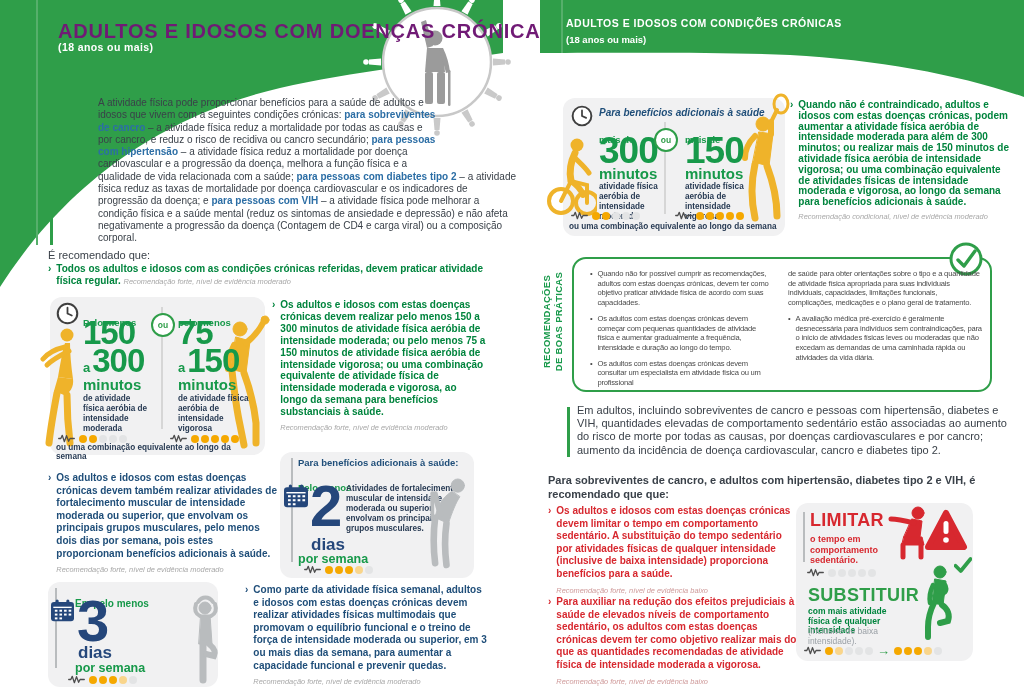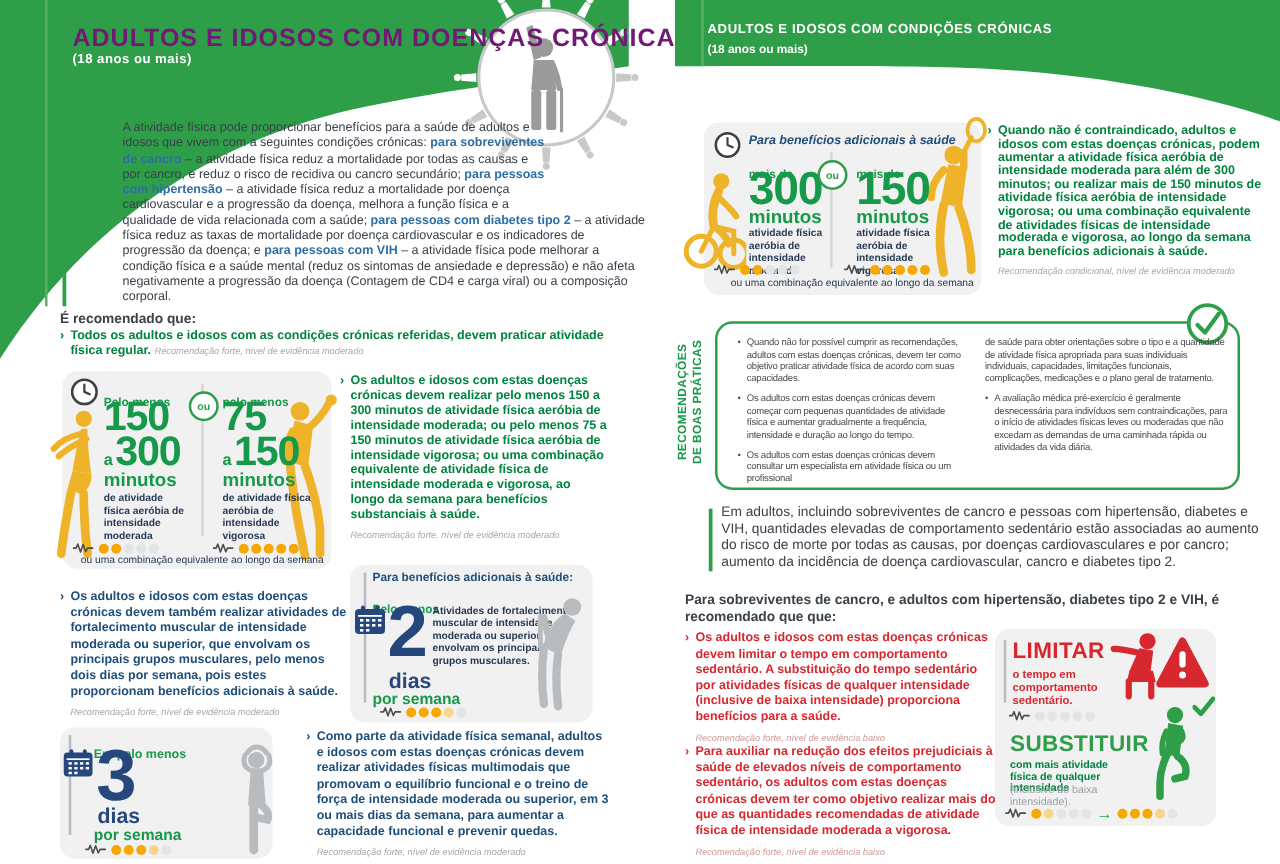--- a/index.html
+++ b/index.html
@@ -8,38 +8,38 @@
   .abs{position:absolute;}
   .defs{position:absolute;width:0;height:0;}
   .hdr-title{color:#701a75;font-weight:bold;letter-spacing:.8px;font-size:20px;white-space:nowrap;}
   .hdr-sub{color:#fff;font-weight:bold;font-size:10.5px;letter-spacing:.4px;white-space:nowrap;}
   .hdr-title-r{color:#fff;font-weight:bold;letter-spacing:.5px;font-size:10.5px;white-space:nowrap;}
   .hdr-sub-r{color:#fff;font-weight:bold;font-size:9.5px;white-space:nowrap;}
   .greenbar{width:3px;background:#2f9e49;}
   .intro{font-size:10px;line-height:12.3px;color:#3a4149;text-align:left;margin-left:40px;}
   .intro .spacer{float:right;width:80px;height:62px;}
   .seg-blue{color:#2c6ea5;font-weight:bold;}
-  .rec-h{font-size:11px;font-weight:bold;color:#3a4149;}
+  .rec-h{font-size:11px;font-weight:normal;color:#3a4149;}
   .bullet{display:flex;gap:5px;font-weight:bold;}
   .bullet .mk{flex:0 0 auto;font-weight:bold;}
   .gbul{color:#00843d;font-size:10px;line-height:11.9px;}
   .nbul{color:#1f4e79;font-size:10px;line-height:12.6px;}
   .rbul{color:#d7282f;font-size:10px;line-height:12.6px;}
   .note{display:block;color:#a7a7a7;font-style:italic;font-weight:normal;font-size:7.4px;margin-top:4px;}
   .note-red{color:#cf9a9a;}
   .note-inline{color:#a7a7a7;font-style:italic;font-weight:normal;font-size:7.4px;}
   .graybox{position:absolute;background:#f1f1f2;border-radius:12px;}
   .vbar{position:absolute;width:2px;background:#b9bcbe;}
   .lead-g{position:absolute;color:#17994a;font-weight:bold;font-size:9.5px;white-space:nowrap;margin-top:12px;}
   .lead-n{position:absolute;color:#1f4e79;font-weight:bold;font-size:9.5px;white-space:nowrap;}
   .bignum{position:absolute;color:#17994a;font-weight:bold;line-height:1;letter-spacing:-1px;}
   .joiner{font-size:13px;letter-spacing:0;margin-right:2px;}
   .unit-g{position:absolute;color:#17994a;font-weight:bold;font-size:15px;line-height:1;}
   .descsm{position:absolute;color:#273a53;font-weight:bold;font-size:8.2px;line-height:10px;}
-  .boxfooter{position:absolute;color:#273a53;font-weight:normal;font-size:8.2px;text-align:right;}
+  .boxfooter{position:absolute;color:#273a53;font-weight:bold;font-size:8.2px;text-align:left;}
   .dotrow{position:absolute;display:flex;align-items:center;gap:2px;}
   .dot{display:inline-block;width:8px;height:8px;border-radius:50%;}
   .dot-on{background:#f5a800;}
   .dot-dim{background:#f9d58b;}
   .dot-off{background:#e3e4e5;}
   .wave{width:17px;height:11px;flex:0 0 auto;margin-right:2px;color:#4d4d4d;}
   .ou{position:absolute;width:20px;height:20px;border:2px solid #2f9e49;border-radius:50%;background:#fff;
       color:#2f9e49;font-weight:bold;font-size:8.5px;display:flex;align-items:center;justify-content:center;z-index:3;}
   .coldiv{position:absolute;width:1.5px;background:#d6d6d6;}
   .daynum{position:absolute;color:#25477b;font-weight:bold;font-size:58px;line-height:1;}

